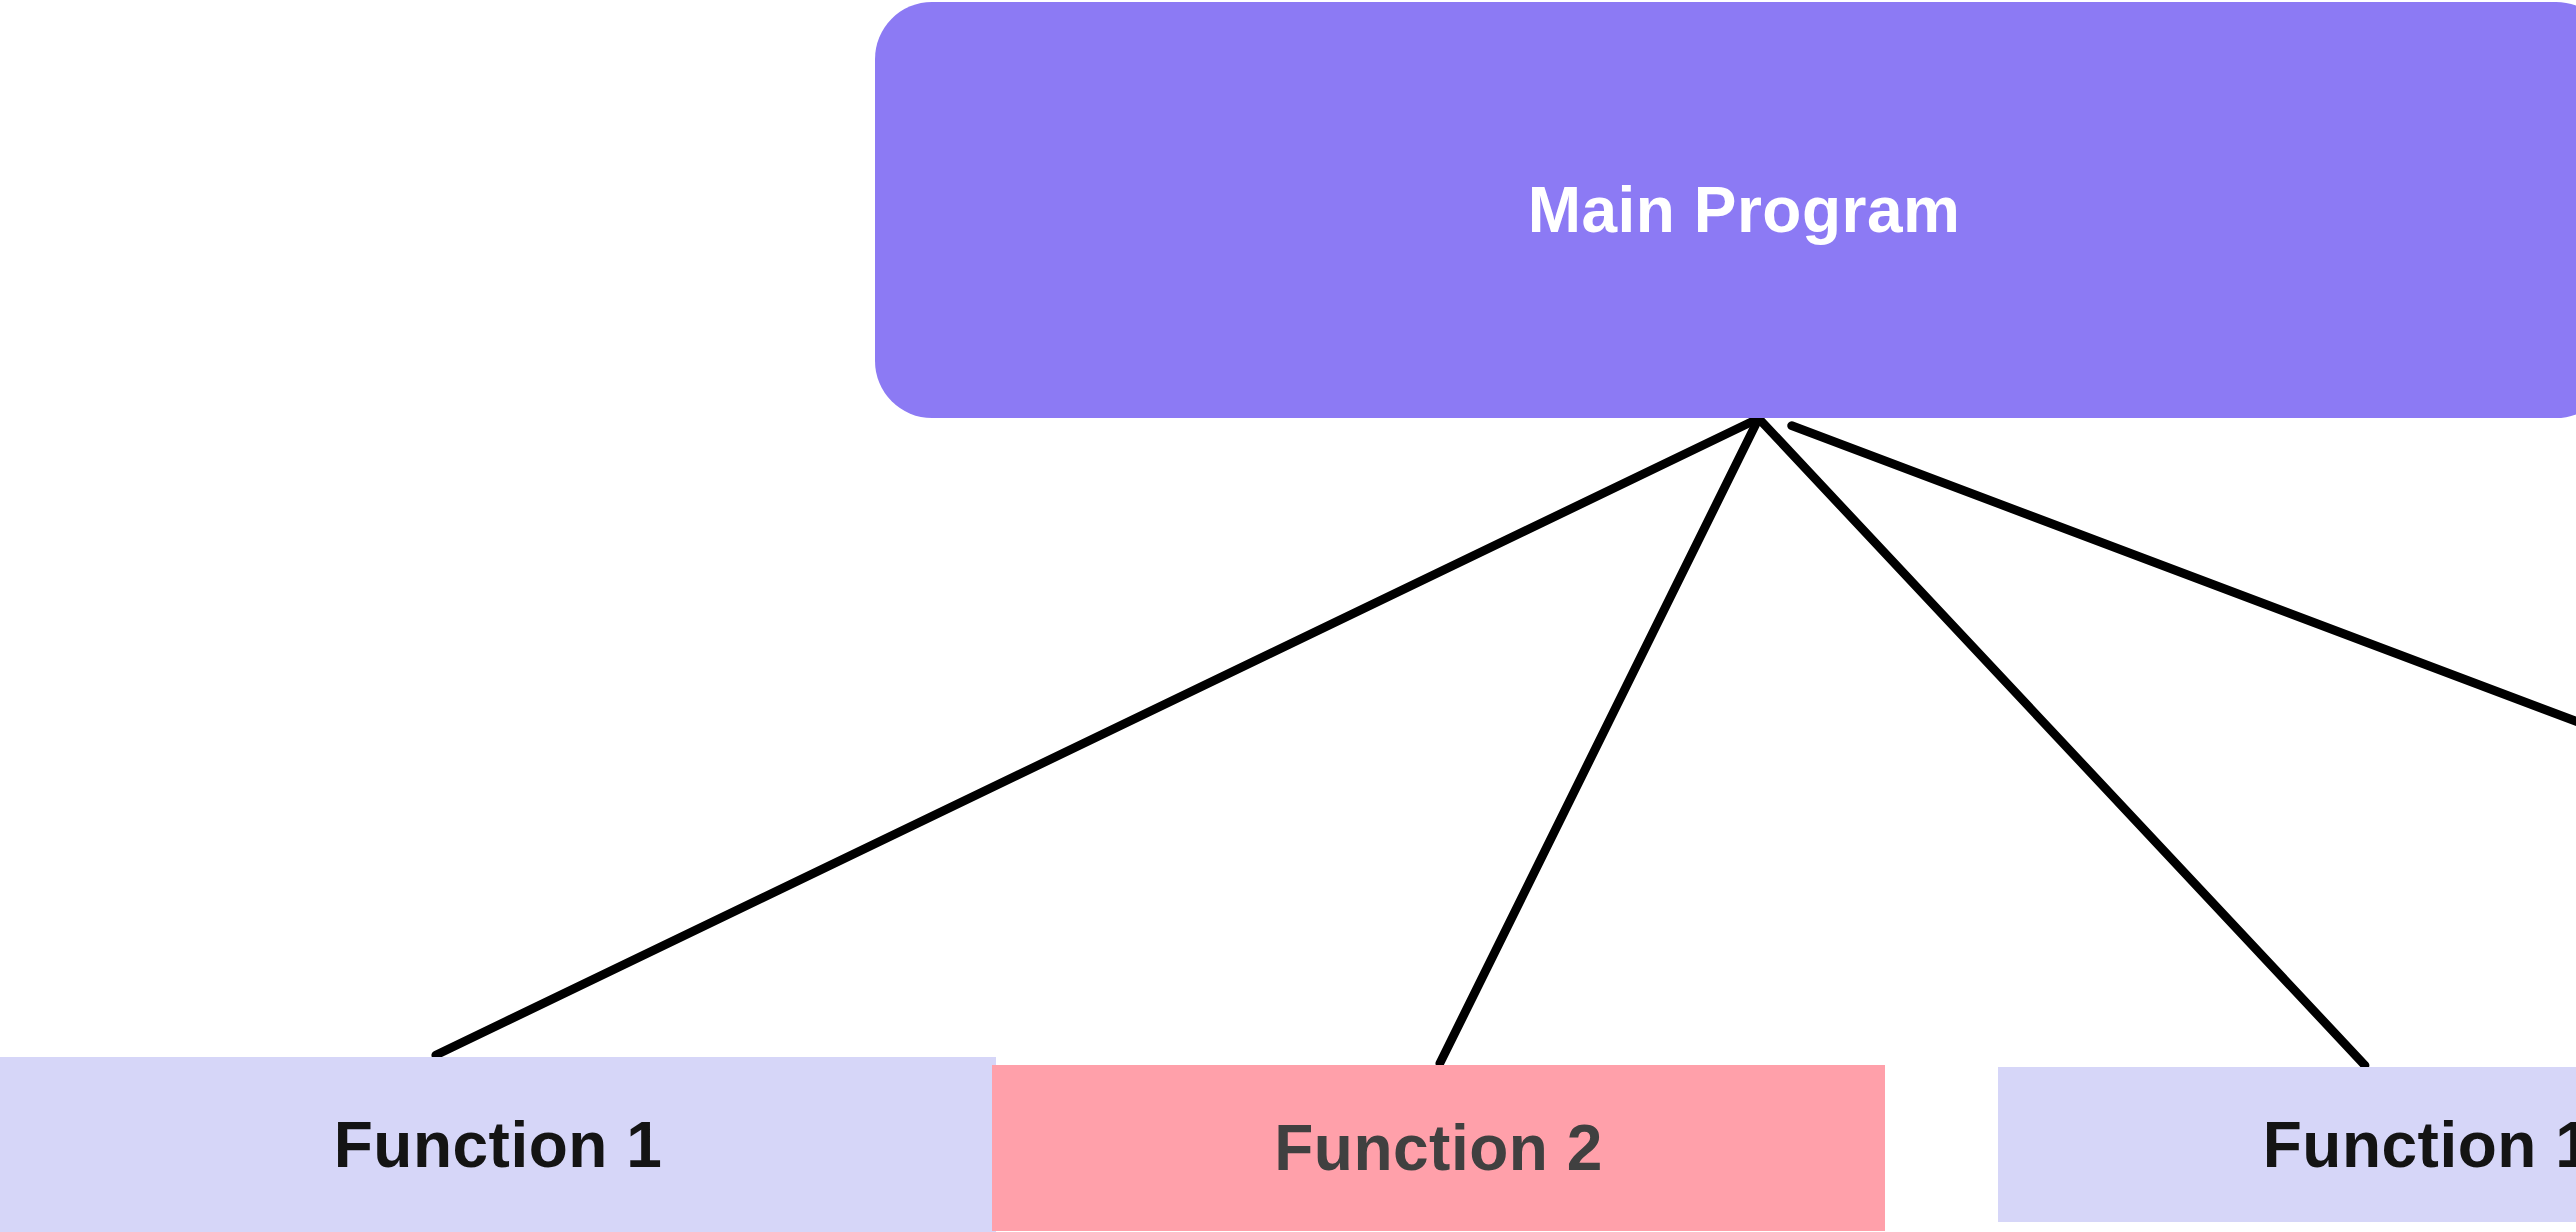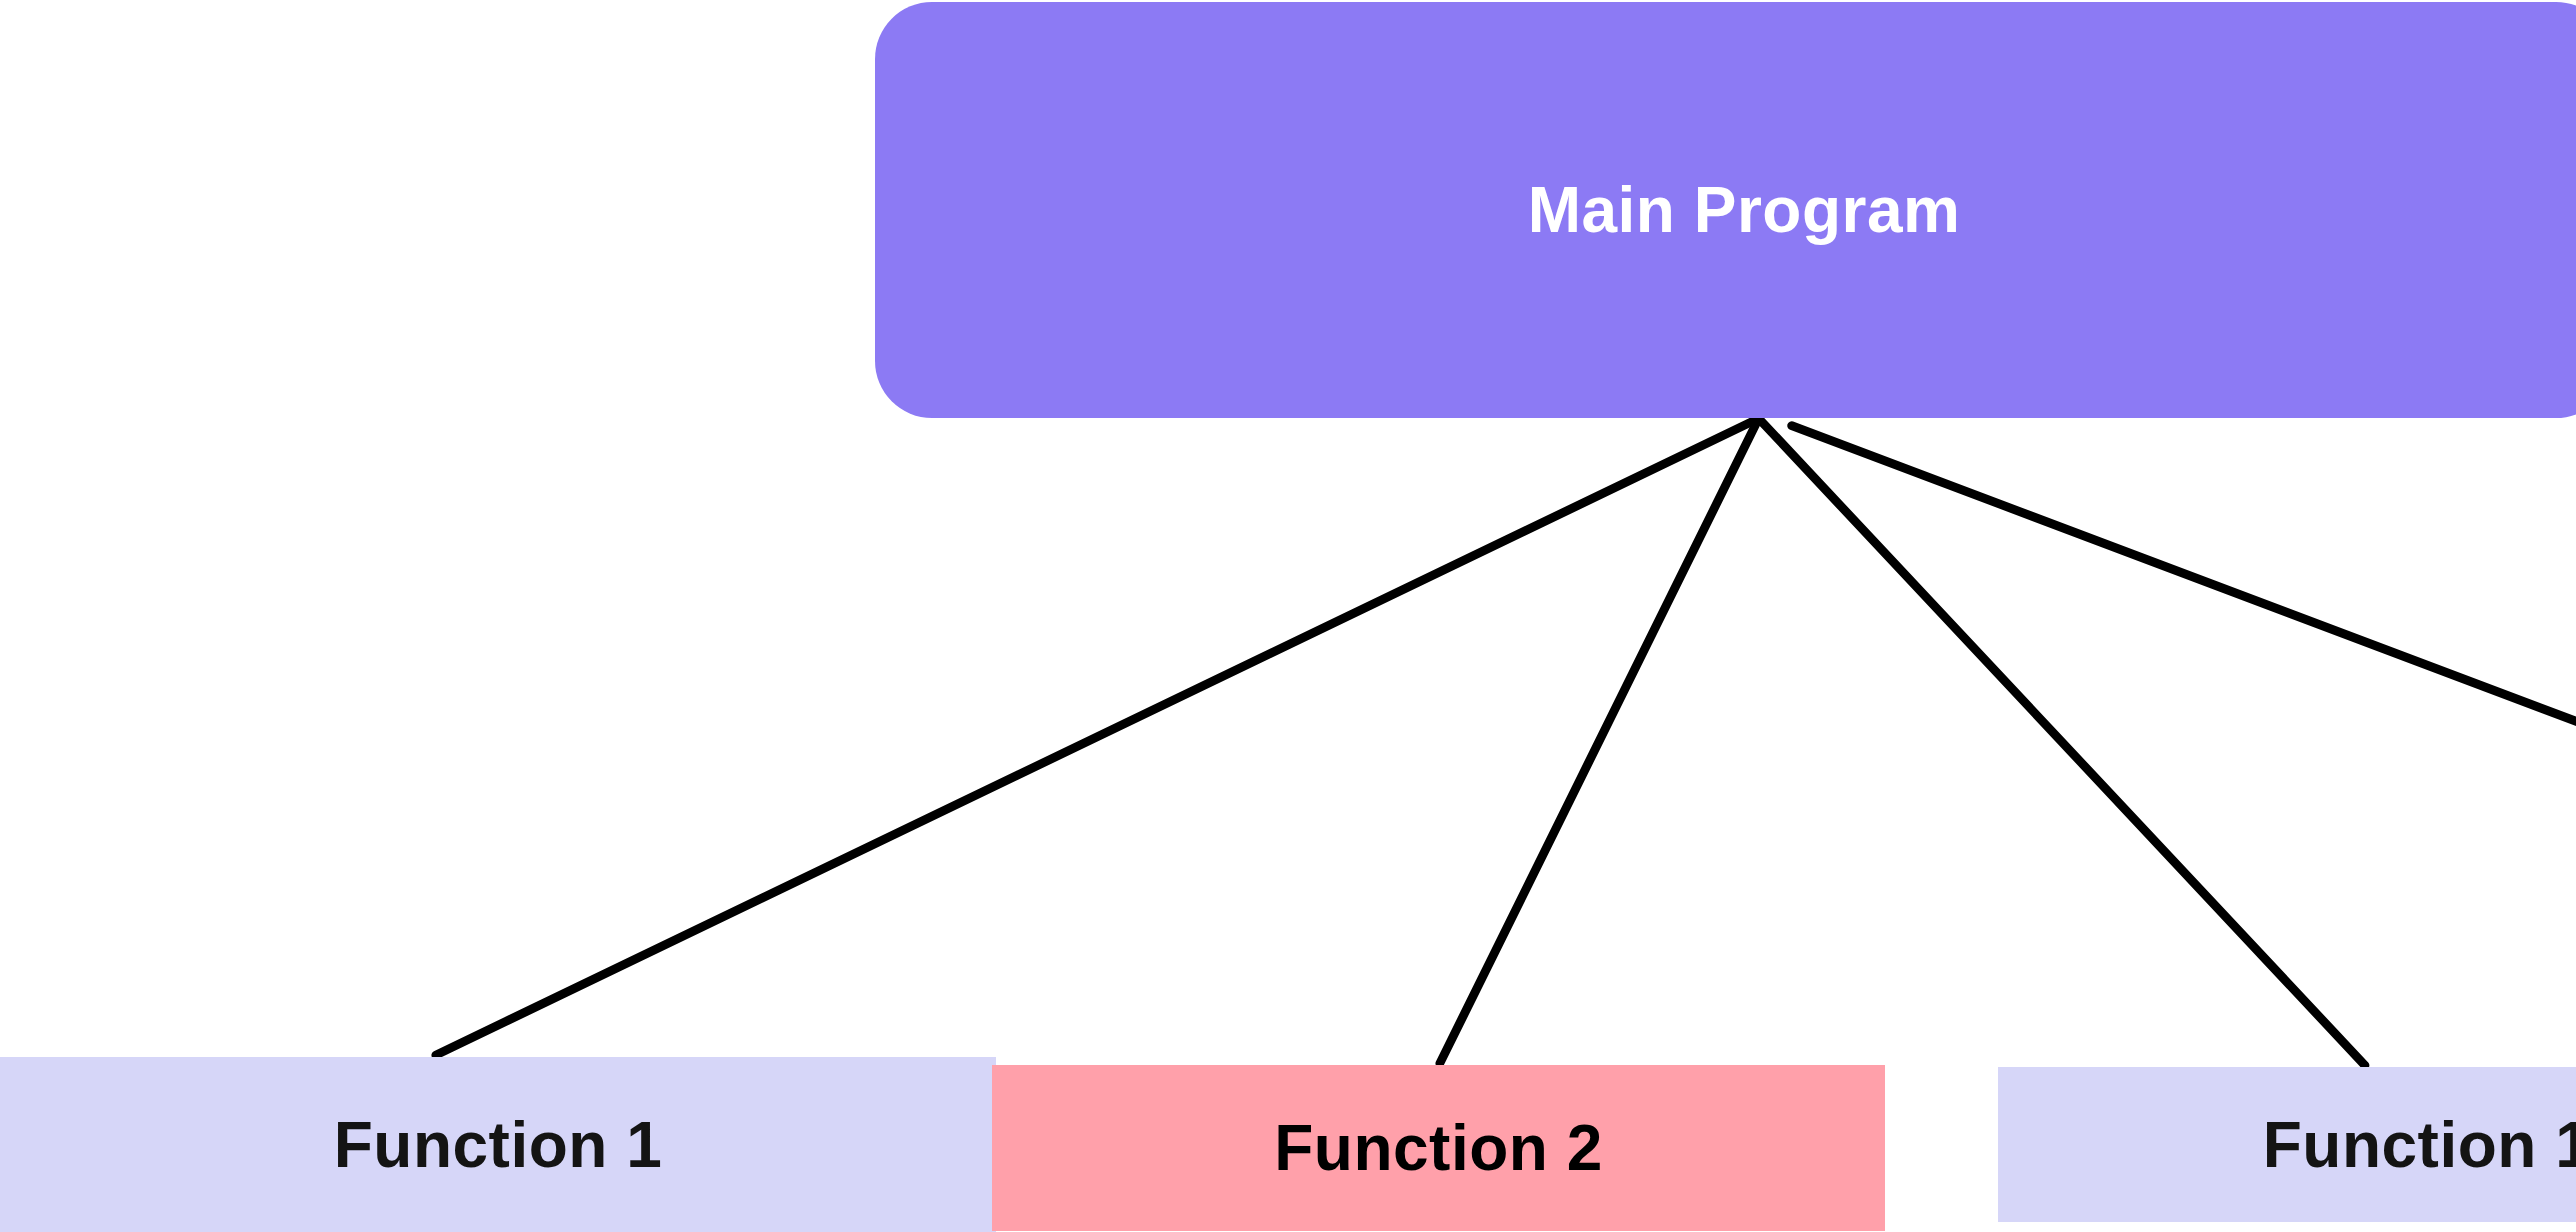--- a/index.html
+++ b/index.html
@@ -81,21 +81,21 @@
 
   <div class="node node-main" style="background-color: rgb(140, 122, 244);">
     <span class="node-label" style="color: rgb(255, 255, 255);">Main Program</span>
   </div>
 
   <div class="node node-f1" style="background-color: rgb(214, 214, 248);">
     <span class="node-label" style="color: rgb(20, 20, 20);">Function 1</span>
   </div>
 
   <div class="node node-f2" style="background-color: rgb(255, 160, 170);">
-    <span class="node-label" style="color: #000000;">Function 2</span>
+    <span class="node-label" style="color: #404040;">Function 2</span>
   </div>
 
   <div class="node node-f3" style="background-color: rgb(214, 214, 248);">
     <span class="node-label" style="color: rgb(20, 20, 20);">Function 1</span>
   </div>
 
 </div>
 
 
 </body></html>

